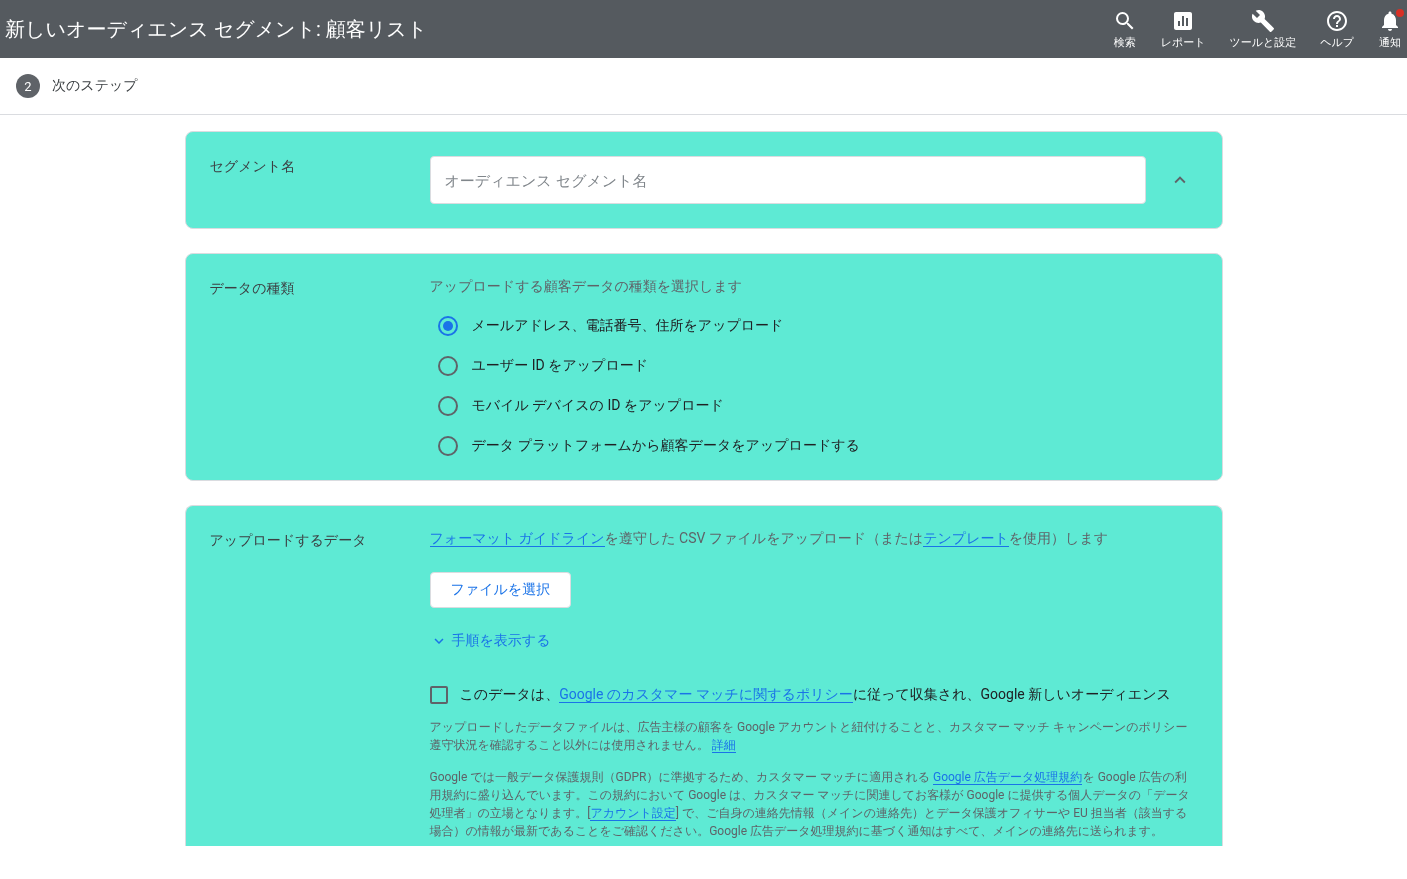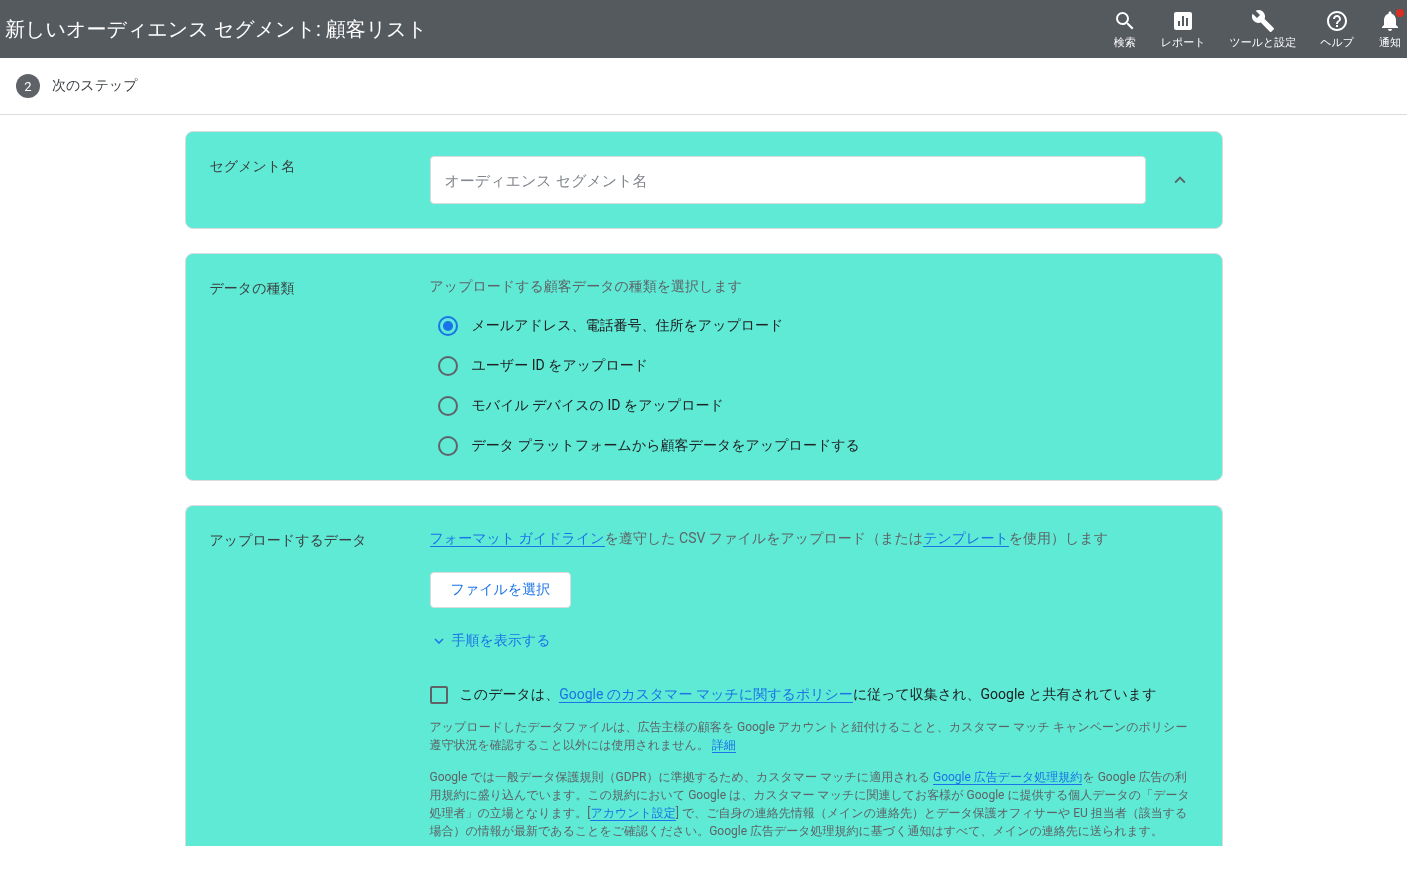--- a/index.html
+++ b/index.html
@@ -154,21 +154,21 @@
         <div class="expand-row">
           <svg viewBox="0 0 24 24">
               <path d="M7.41 8.59L12 13.17l4.59-4.58L18 10l-6 6-6-6z"></path>
             </svg>
           <span>手順を表示する</span>
         </div>
 
         <div class="checkbox-row">
           <span class="checkbox"></span>
           <span>
-            <span>このデータは、</span><a class="link">Google のカスタマー マッチに関するポリシー</a><span>に従って収集され、Google と共有されています</span>
+            <span>このデータは、</span><a class="link">Google のカスタマー マッチに関するポリシー</a><span>に従って収集され、Google 新しいオーディエンス</span>
           </span>
         </div>
 
         <div class="fine-print">
           <span>アップロードしたデータファイルは、広告主様の顧客を Google アカウントと紐付けることと、カスタマー マッチ キャンペーンのポリシー遵守状況を確認すること以外には使用されません。 </span><a class="link">詳細</a>
         </div>
         <div class="fine-print">
           <span>Google では一般データ保護規則（GDPR）に準拠するため、カスタマー マッチに適用される </span><a class="link">Google 広告データ処理規約</a><span>を Google 広告の利用規約に盛り込んでいます。この規約において Google は、カスタマー マッチに関連してお客様が Google に提供する個人データの「データ処理者」の立場となります。[</span><a class="link">アカウント設定</a><span>] で、ご自身の連絡先情報（メインの連絡先）とデータ保護オフィサーや EU 担当者（該当する場合）の情報が最新であることをご確認ください。Google 広告データ処理規約に基づく通知はすべて、メインの連絡先に送られます。</span>
         </div>
       </div>

